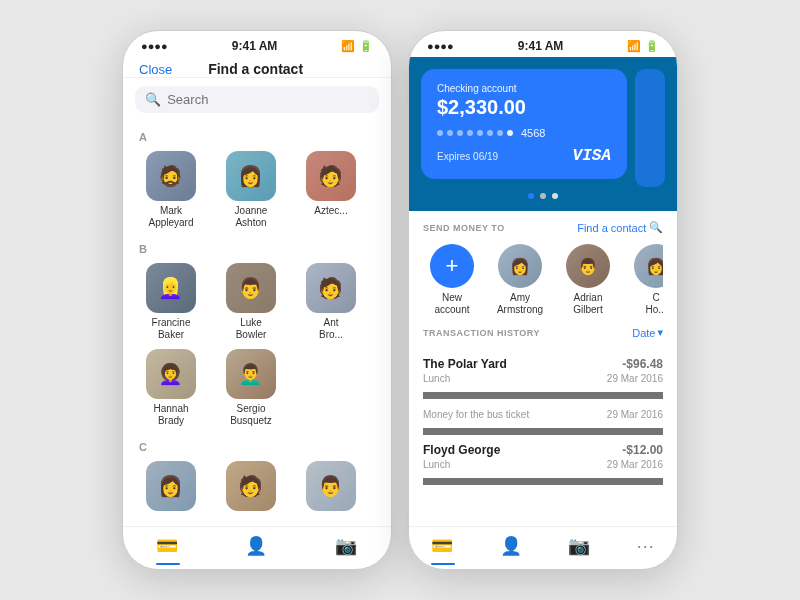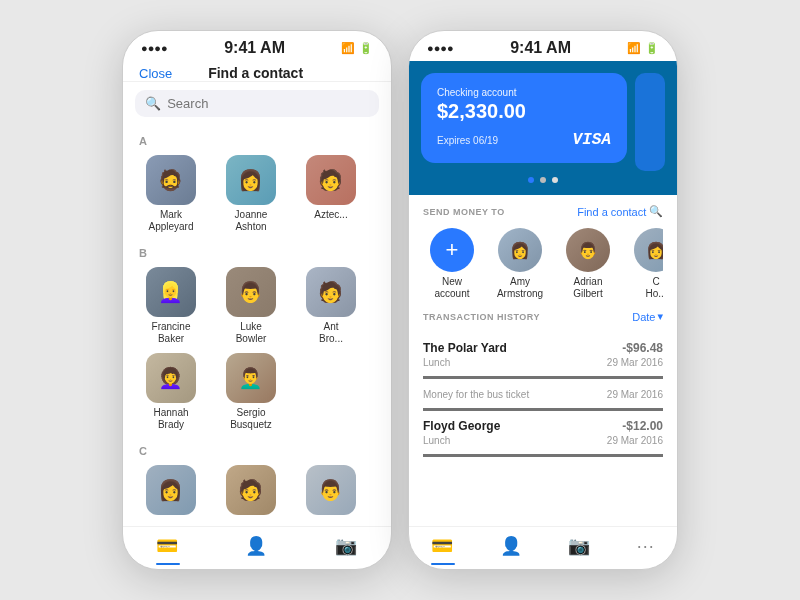--- a/index.html
+++ b/index.html
@@ -34,21 +34,21 @@
     .status-bar {
       display: flex;
       justify-content: space-between;
       align-items: center;
       padding: 8px 18px 4px;
       font-size: 11px;
       font-weight: 600;
       color: #222;
       flex-shrink: 0;
     }
-    .status-bar .time { font-size: 16px; font-weight: 700; }
+    .status-bar .time { font-size: 12px; font-weight: 700; }
     .status-icons { display: flex; gap: 4px; align-items: center; }
 
     
     .left-phone .top-bar {
       display: flex;
       justify-content: space-between;
       align-items: center;
       padding: 4px 16px 0;
       border-bottom: 1px solid #f0f0f0;
     }
@@ -286,21 +286,21 @@
     .date-filter {
       font-size: 11px;
       color: #2979ff;
       font-weight: 500;
       display: flex;
       align-items: center;
       gap: 2px;
     }
     .transaction-item {
       padding: 8px 0;
-      border-bottom: 3px solid #737373;
+      border-bottom: 7px solid #737373;
     }
     .transaction-row {
       display: flex;
       justify-content: space-between;
       align-items: flex-start;
     }
     .transaction-name {
       font-size: 12px;
       font-weight: 600;
       color: #222;
@@ -467,20 +467,31 @@
       </div>
     </div>
 
     <div class="phone-content">
 
       <div class="card-carousel">
         <div style="position:relative; display:flex; gap:8px;">
           <div class="bank-card" style="flex:1;">
             <div class="card-label">Checking account</div>
             <div class="card-amount">$2,330.00</div>
+            <div class="card-dots">
+              <span class="dot"></span>
+              <span class="dot"></span>
+              <span class="dot"></span>
+              <span class="dot"></span>
+              <span class="dot"></span>
+              <span class="dot"></span>
+              <span class="dot"></span>
+              <span class="dot dot-last"></span>
+              <span class="card-num">4568</span>
+            </div>
             <div class="card-footer">
               <span class="expires">Expires 06/19</span>
               <span class="visa">VISA</span>
             </div>
           </div>
           <div style="width:30px; background:#2979ff; border-radius:10px; opacity:0.6;"></div>
         </div>
         <div class="carousel-indicators" style="margin-top:6px;">
           <div class="ci active"></div>
           <div class="ci half"></div>

